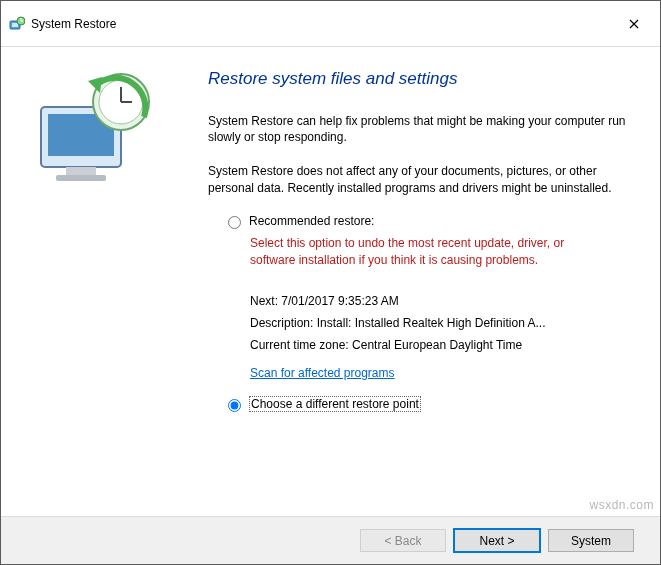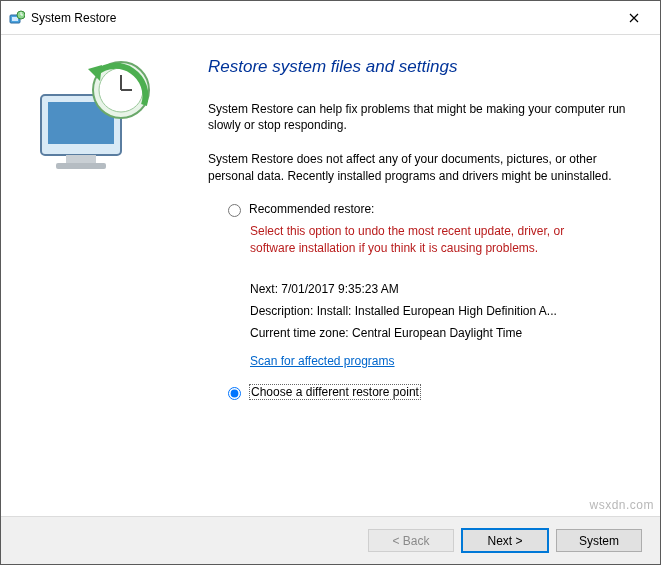--- a/index.html
+++ b/index.html
@@ -9,21 +9,21 @@
     font-size: 12px;
     background: #fff;
     color: #000;
     width: 661px;
     height: 565px;
     border: 1px solid #5a5a5a;
     position: relative;
     overflow: hidden;
   }
   .titlebar {
-    height: 34px;
+    height: 46px;
     display: flex;
     align-items: center;
     padding: 0 8px 0 8px;
     background: #fff;
     border-bottom: 1px solid #dcdcdc;
   }
   .titlebar .app-icon {
     width: 16px; height:16px; margin-right:6px;
   }
   .titlebar .title { flex:1; font-size:12px; }
@@ -58,21 +58,21 @@
   .second-option label { border:1px dotted #666; padding:0 1px; }
   .footer {
     position:absolute;
     bottom:0; left:0; right:0;
     height:48px;
     background:#f0f0f0;
     border-top:1px solid #dcdcdc;
     display:flex;
     justify-content:flex-end;
     align-items:center;
-    padding-right:18px;
+    padding-right:26px;
     gap:8px;
   }
   .btn {
     min-width:86px;
     height:23px;
     font-size:12px;
     font-family:inherit;
     background:#e1e1e1;
     border:1px solid #adadad;
     cursor:pointer;
@@ -137,21 +137,21 @@
       <div class="option-desc">Select this option to undo the most recent update, driver, or software installation if you think it is causing problems.</div>
     </div>
 
     <div class="detail-block">
       <div>
         <span>Next:</span>
         <span>7/01/2017 9:35:23 AM</span>
       </div>
       <div>
         <span>Description:</span>
-        <span>Install: Installed European High Definition A...</span>
+        <span>Install: Installed Realtek High Definition A...</span>
       </div>
       <div>
         <span>Current time zone:</span>
         <span>Central European Daylight Time</span>
       </div>
       <div style="margin-top:14px;">
         <span class="link">Scan for affected programs</span>
       </div>
     </div>
 

